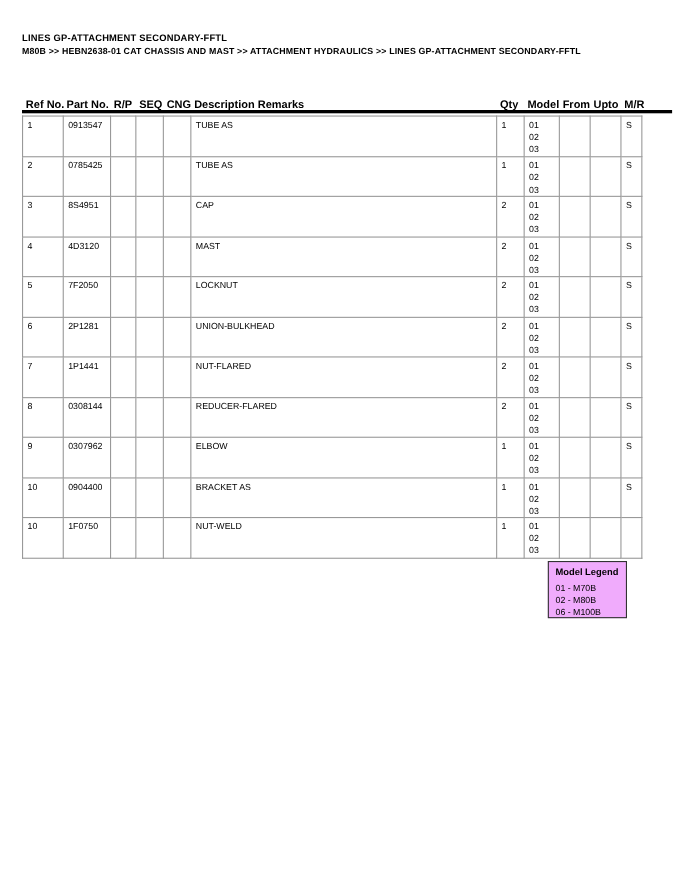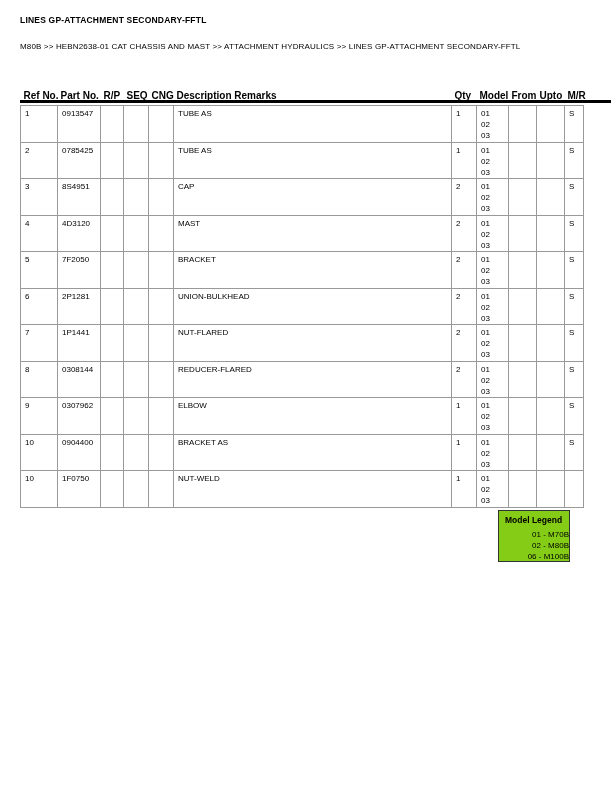--- a/index.html
+++ b/index.html
@@ -11,32 +11,32 @@
     width: 612px;
     height: 792px;
     position: relative;
     font-family: "Liberation Sans", sans-serif;
     color: #000000;
     overflow: hidden;
   }
   .page-title {
     position: absolute;
     left: 20px;
-    top: 15px;
+    top: 29px;
     font-size: 8.5px;
     font-weight: bold;
     letter-spacing: 0.2px;
     white-space: nowrap;
   }
   .breadcrumb {
     position: absolute;
     left: 20px;
     top: 42px;
     font-size: 8px;
-    font-weight: normal;
+    font-weight: bold;
     letter-spacing: 0.15px;
     white-space: nowrap;
   }
   .table-wrap {
     position: absolute;
     left: 20px;
     top: 86px;
   }
   table.parts {
     border-collapse: collapse;
@@ -73,34 +73,33 @@
     height: 3px;
     background: #000000;
   }
   .legend-box {
     position: absolute;
     left: 498px;
     top: 510px;
     width: 64px;
     height: 46px;
     border: 1.5px solid #333333;
-    background: #84cc16;
+    background: #f0abfc;
     padding: 4px 0 0 6px;
   }
   .legend-title {
     font-size: 8.5px;
     font-weight: bold;
     margin-bottom: 4px;
     white-space: nowrap;
   }
   .legend-item {
     font-size: 8px;
     line-height: 11px;
     white-space: nowrap;
-    text-align: right;
   }
 </style>
 </head>
 <body>
 
 <div class="page-title">LINES GP-ATTACHMENT SECONDARY-FFTL</div>
 
 <div class="breadcrumb">M80B &gt;&gt; HEBN2638-01 CAT CHASSIS AND MAST &gt;&gt; ATTACHMENT HYDRAULICS &gt;&gt; LINES GP-ATTACHMENT SECONDARY-FFTL</div>
 
 <div class="table-wrap">
@@ -201,21 +200,21 @@
           <td></td>
           <td></td>
           <td>S</td>
         </tr>
         <tr>
           <td>5</td>
           <td>7F2050</td>
           <td></td>
           <td></td>
           <td></td>
-          <td>BRACKET</td>
+          <td>LOCKNUT</td>
           <td>2</td>
           <td>
             <div>01</div>
             <div>02</div>
             <div>03</div>
           </td>
           <td></td>
           <td></td>
           <td>S</td>
         </tr>

